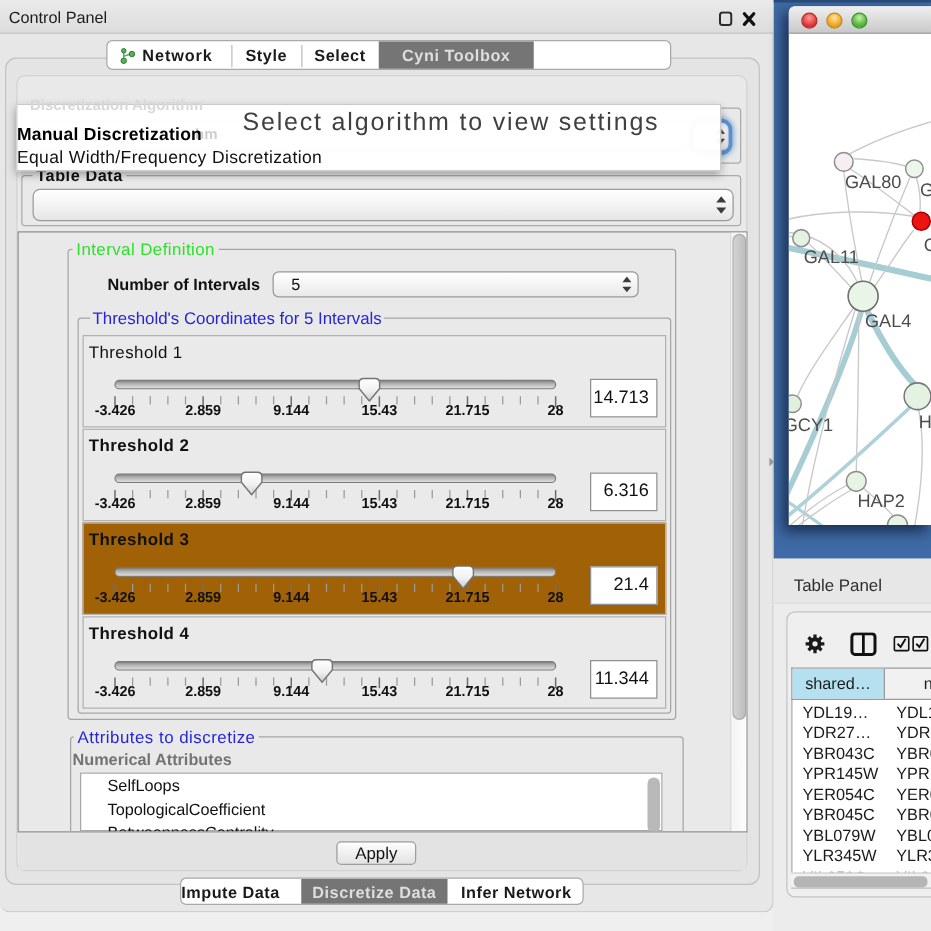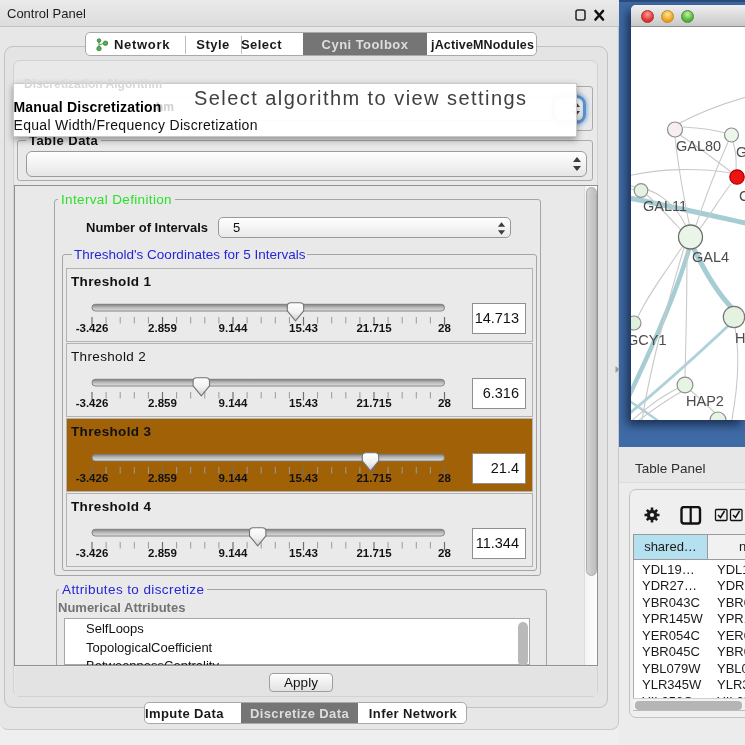--- a/index.html
+++ b/index.html
@@ -24,23 +24,22 @@
     <div class="abs" style="left:0;top:0;width:99px;height:24px;line-height:24px;text-align:center;padding-left:13px;letter-spacing:0.7px">Network</div>
     <svg class="abs" style="left:9px;top:5px" width="14" height="14" viewBox="0 0 14 14">
       <path d="M4,3 L4,11 M4,7 L10,5" stroke="#6aa86a" stroke-width="1.2" fill="none"></path>
       <circle cx="4" cy="2.6" r="1.8" fill="#55b055" stroke="#2e7d32" stroke-width="0.8"></circle>
       <circle cx="4" cy="10.6" r="2.2" fill="#55b055" stroke="#2e7d32" stroke-width="0.8"></circle>
       <circle cx="10.5" cy="5.2" r="2.2" fill="#55b055" stroke="#2e7d32" stroke-width="0.8"></circle>
     </svg>
     <div class="abs" style="left:99px;top:3px;width:1px;height:18px;background:#bdbdbd"></div>
     <div class="abs" style="left:99px;top:0;width:56px;height:24px;line-height:24px;text-align:center">Style</div>
     <div class="abs" style="left:155px;top:3px;width:1px;height:18px;background:#bdbdbd"></div>
-    <div class="abs" style="left:155px;top:0;width:62px;height:24px;line-height:24px;text-align:left">Select</div>
+    <div class="abs" style="left:155px;top:0;width:62px;height:24px;line-height:24px;text-align:center">Select</div>
     <div class="abs" style="left:217px;top:0;width:124px;height:24px;line-height:24px;text-align:center;background:#757575;color:#dedede">Cyni Toolbox</div>
-    <div class="abs" style="left:341px;top:0;width:111px;height:24px;line-height:24px;text-align:center;font-size:12.5px;letter-spacing:0.15px">jActiveMNodules</div>
   </div>
 
   <div class="abs" style="left:17px;top:86px;width:576px;height:45px;border:1px solid #ababab;border-radius:3px"></div>
 
   <div class="abs" style="left:26px;top:97px;width:558px;height:24px;background:linear-gradient(#ffffff,#e9e9e9);border:1px solid #9a9a9a;border-radius:5px"></div>
   <div class="abs" style="left:571px;top:102px"><svg width="10" height="14" viewBox="0 0 10 14">
         <path d="M5 0 L9 5 L1 5 Z" fill="#3c3c3c"></path>
         <path d="M5 14 L9 9 L1 9 Z" fill="#3c3c3c"></path>
       </svg></div>
   <div class="abs" style="left:552px;top:94.5px;width:34px;height:29px;border:3.5px solid #5b90cd;border-radius:9px;box-shadow:0 0 4px 1px rgba(90,150,210,0.75), inset 0 0 3px 0 rgba(90,150,210,0.6)"></div>
@@ -64,21 +63,21 @@
       <div class="abs" style="left:218px;top:34px;font-size:13px;color:#111">5</div>
       <div class="abs" style="left:482px;top:35px"><svg width="9" height="13" viewBox="0 0 10 14">
             <path d="M5 0 L9 5 L1 5 Z" fill="#3c3c3c"></path>
             <path d="M5 14 L9 9 L1 9 Z" fill="#3c3c3c"></path>
           </svg></div>
 
       <div class="abs" style="left:47px;top:68px;width:475px;height:317px;border:1px solid #a5a5a5;border-radius:3px"></div>
       <div class="abs" style="left:57px;top:61px;padding:0 2px;background:#e9e9e9;font-size:13.5px;color:#2626d8">Threshold's Coordinates for 5 Intervals</div>
       <div class="abs" style="left:-14px;top:-185px">
         <div style="position:absolute;left:65px;top:267px;width:467px;height:74px;border:1px solid #b2b2b2;background:#eaeaea">
-<div style="position:absolute;left:4px;top:5px;font-weight:bold;font-size:13.5px;letter-spacing:0.35px;color:#111">Threshold 1</div>
+<div style="position:absolute;left:4px;top:5px;font-weight:normal;font-size:13.5px;letter-spacing:0.35px;color:#111">Threshold 1</div>
 <svg width="372" height="44" style="position:absolute;left:19px;top:24px;overflow:visible">
               <defs>
                 <linearGradient id="tg" x1="0" y1="0" x2="0" y2="1">
                   <stop offset="0" stop-color="#7e7e7e"></stop>
                   <stop offset="0.4" stop-color="#b2b2b2"></stop>
                   <stop offset="1" stop-color="#e2e2e2"></stop>
                 </linearGradient>
                 <linearGradient id="thg" x1="0" y1="0" x2="0" y2="1">
                   <stop offset="0" stop-color="#ffffff"></stop>
                   <stop offset="0.55" stop-color="#f0f0f0"></stop>
@@ -116,21 +115,21 @@
               <text x="76.5" y="38.8" text-anchor="middle" font-size="11.5" font-weight="bold" fill="#111" font-family="Liberation Sans, sans-serif">2.859</text>
               <text x="147.0" y="38.8" text-anchor="middle" font-size="11.5" font-weight="bold" fill="#111" font-family="Liberation Sans, sans-serif">9.144</text>
               <text x="217.5" y="38.8" text-anchor="middle" font-size="11.5" font-weight="bold" fill="#111" font-family="Liberation Sans, sans-serif">15.43</text>
               <text x="288.0" y="38.8" text-anchor="middle" font-size="11.5" font-weight="bold" fill="#111" font-family="Liberation Sans, sans-serif">21.715</text>
               <text x="358.5" y="38.8" text-anchor="middle" font-size="11.5" font-weight="bold" fill="#111" font-family="Liberation Sans, sans-serif">28</text>
               <path d="M201.3,13.5 Q201.3,9.8 205.0,9.8 L214.0,9.8 Q217.7,9.8 217.7,13.5 L217.7,17.8 L209.5,27.8 L201.3,17.8 Z" fill="url(#thg)" stroke="#737373" stroke-width="1.1" stroke-linejoin="round"></path>
             </svg>
 <div style="position:absolute;left:405px;top:33.5px;width:54px;height:31px;background:#fff;border:1.5px solid #8f8f8f;font-size:14.5px;color:#111;text-align:right;line-height:28px;padding-right:6px">14.713</div>
 </div>
         <div style="position:absolute;left:65px;top:342px;width:467px;height:74px;border:1px solid #b2b2b2;background:#eaeaea">
-<div style="position:absolute;left:4px;top:5px;font-weight:normal;font-size:13.5px;letter-spacing:0.35px;color:#111">Threshold 2</div>
+<div style="position:absolute;left:4px;top:5px;font-weight:bold;font-size:13.5px;letter-spacing:0.35px;color:#111">Threshold 2</div>
 <svg width="372" height="44" style="position:absolute;left:19px;top:24px;overflow:visible">
               <defs>
                 <linearGradient id="tg" x1="0" y1="0" x2="0" y2="1">
                   <stop offset="0" stop-color="#7e7e7e"></stop>
                   <stop offset="0.4" stop-color="#b2b2b2"></stop>
                   <stop offset="1" stop-color="#e2e2e2"></stop>
                 </linearGradient>
                 <linearGradient id="thg" x1="0" y1="0" x2="0" y2="1">
                   <stop offset="0" stop-color="#ffffff"></stop>
                   <stop offset="0.55" stop-color="#f0f0f0"></stop>

